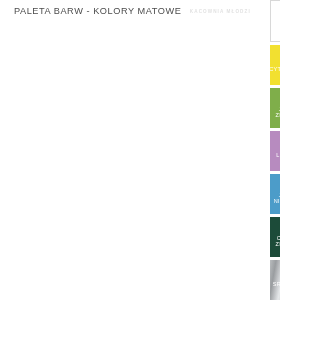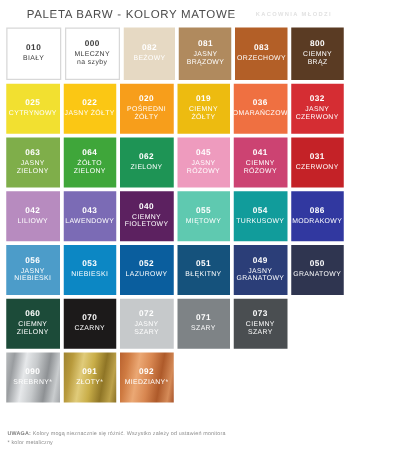--- a/index.html
+++ b/index.html
@@ -14,21 +14,20 @@
     overflow: hidden;
     position: relative;
   }
 
   .page {
     width: 280px;
     height: 360px;
     box-sizing: border-box;
     background: #ffffff;
     display: flex;
-    flex-direction: column;
   }
 
   
   .header {
     height: 22px;
     flex: 0 0 22px;
     display: flex;
     align-items: center;
     padding: 0 6px 0 0;
     box-sizing: border-box;

